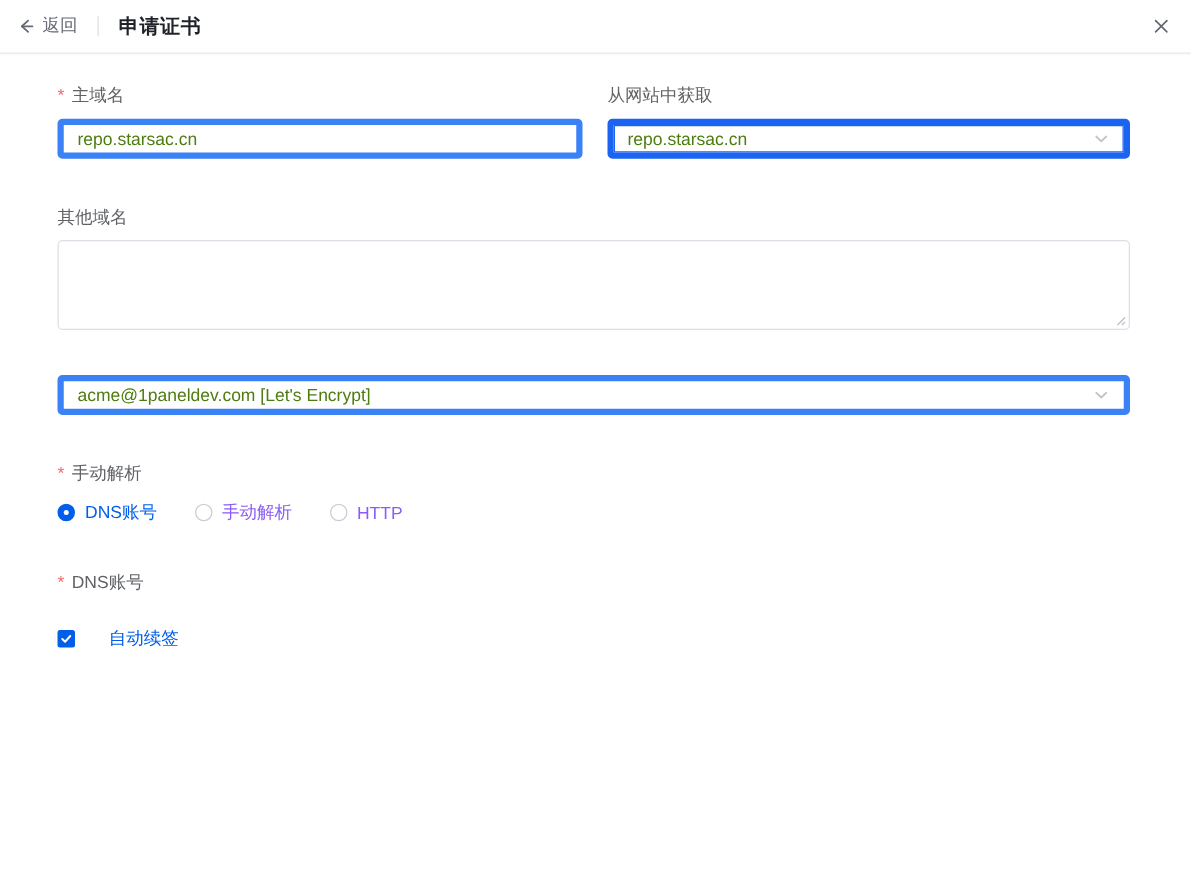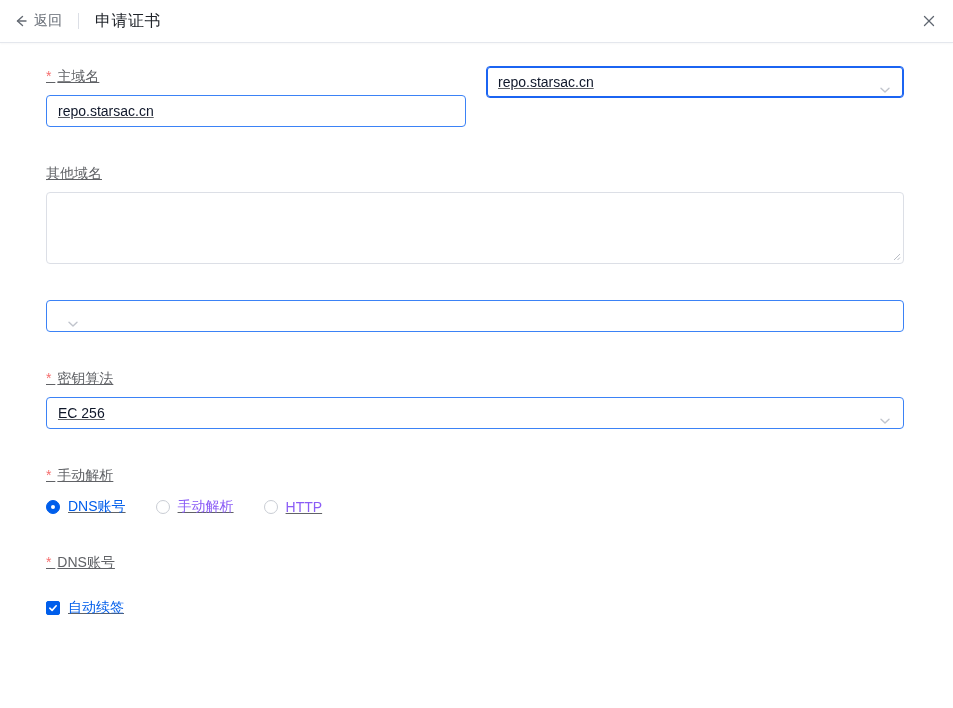--- a/index.html
+++ b/index.html
@@ -15,40 +15,40 @@
     height: 43px; display: flex; align-items: center;
     padding: 0 16px 0 12px;
     border-bottom: 1px solid #e4e7ed;
     box-shadow: 0 1px 2px rgba(0,0,0,0.03);
     background: #fff;
   }
   .back-group { display: flex; align-items: center; cursor: pointer; color: #646a73; }
   .back-arrow { display: inline-flex; margin-right: 6px; }
   .back-label { font-size: 14px; color: #646a73; }
   .header-divider { width: 1px; height: 16px; background: #dcdfe6; margin: 0 16px; }
-  .page-title { font-size: 16px; font-weight: 400; color: #1f2329; letter-spacing: 0.5px; }
+  .page-title { font-size: 16px; font-weight: 700; color: #1f2329; letter-spacing: 0.5px; }
   .close-btn { margin-left: auto; display: inline-flex; cursor: pointer; color: #5f6670; }
 
   
-  .form { padding: 23px 49px 0 46px; text-decoration: underline; }
+  .form { padding: 23px 49px 0 46px; }
   .form-item { margin-bottom: 21px; margin-top: 36px; }
   .form-label {
     display: block; line-height: 20px; margin-bottom: 9px;
     color: #606266; font-size: 14px;
   }
   .req::before { content: "* "; color: #f56c6c; margin-right: 2px; }
 
   .row-two { display: flex; gap: 20px; margin-bottom: 21px; }
   .col-left { width: 420px; }
   .col-right { width: 418px; }
 
   .input, .select {
-    width: 100%; height: 32px; border: 1px solid #3b82f6; border-radius: 4px;
-    display: flex; align-items: flex-end; padding: 0 11px; background: #fff;
-    color: #0f172a; font-size: 14px; line-height: 30px;
+    width: 100%; height: 32px; border: 5px solid #3b82f6; border-radius: 4px;
+    display: flex; align-items: center; padding: 0 11px; background: #fff;
+    color: #4d7c0f; font-size: 14px; line-height: 30px;
   }
   .select { justify-content: space-between; cursor: pointer; }
   .select .value { overflow: hidden; white-space: nowrap; text-overflow: ellipsis; }
   .select.focused {
     border-color: #1b64f2;
     box-shadow: 0 0 0 1px #1b64f2 inset;
   }
   .chevron { display: inline-flex; flex: none; margin-left: 8px; color: #c0c4cc; }
 
   .textarea {
@@ -68,21 +68,21 @@
   .radio-item.checked .radio-circle { background: #005eeb; border-color: #005eeb; }
   .radio-item.checked .radio-circle::after {
     content: ""; position: absolute; left: 50%; top: 50%;
     width: 4px; height: 4px; border-radius: 50%; background: #fff;
     transform: translate(-50%, -50%);
   }
   .radio-item .radio-label { color: #8b5cf6; }
   .radio-item.checked .radio-label { color: #005eeb; }
 
   
-  .checkbox-row { display: flex; align-items: center; margin-top: 27px; cursor: pointer; }
+  .checkbox-row { display: flex; align-items: center; margin-top: 27px; cursor: pointer; gap: 19px; }
   .checkbox-box {
     width: 14px; height: 14px; border-radius: 2px; flex: none;
     border: 1px solid #005eeb; background: #005eeb; margin-right: 8px;
     display: flex; align-items: center; justify-content: center; color: #fff;
   }
   .checkbox-label { color: #005eeb; }
 
   svg { display: block; }
 </style>
 </head>
@@ -111,20 +111,21 @@
 <div class="form">
 
   <div class="row-two">
     <div class="col-left">
       <label class="form-label req">主域名</label>
       <div class="input">
         <span class="value">repo.starsac.cn</span>
       </div>
     </div>
     <div class="col-right">
+      <label class="form-label">从网站中获取</label>
       <div class="select focused">
         <span class="value">repo.starsac.cn</span>
         <span class="chevron">
           <svg width="14" height="14" viewBox="0 0 14 14" fill="none" stroke="#c0c4cc" stroke-width="1.4" stroke-linecap="round" stroke-linejoin="round">
               <path d="M3 5.2 L7 9 L11 5.2"></path>
             </svg>
         </span>
       </div>
     </div>
   </div>
@@ -137,39 +138,29 @@
           <path d="M9 3 L3 9"></path>
             <path d="M9 6.5 L6.5 9"></path>
         </svg>
       </span>
     </div>
   </div>
 
 
   <div class="form-item">
     <div class="select">
+      <span class="value">acme@1paneldev.com [Let's Encrypt]</span>
       <span class="chevron">
         <svg width="14" height="14" viewBox="0 0 14 14" fill="none" stroke="#c0c4cc" stroke-width="1.4" stroke-linecap="round" stroke-linejoin="round">
             <path d="M3 5.2 L7 9 L11 5.2"></path>
           </svg>
       </span>
     </div>
   </div>
 
-  <div class="form-item">
-    <label class="form-label req">密钥算法</label>
-    <div class="select">
-      <span class="value">EC 256</span>
-      <span class="chevron">
-        <svg width="14" height="14" viewBox="0 0 14 14" fill="none" stroke="#c0c4cc" stroke-width="1.4" stroke-linecap="round" stroke-linejoin="round">
-            <path d="M3 5.2 L7 9 L11 5.2"></path>
-          </svg>
-      </span>
-    </div>
-  </div>
 
   <div class="form-item">
     <label class="form-label req">手动解析</label>
     <div class="radio-group">
       <div class="radio-item checked">
         <span class="radio-circle"></span>
         <span class="radio-label">DNS账号</span>
       </div>
       <div class="radio-item">
         <span class="radio-circle"></span>

